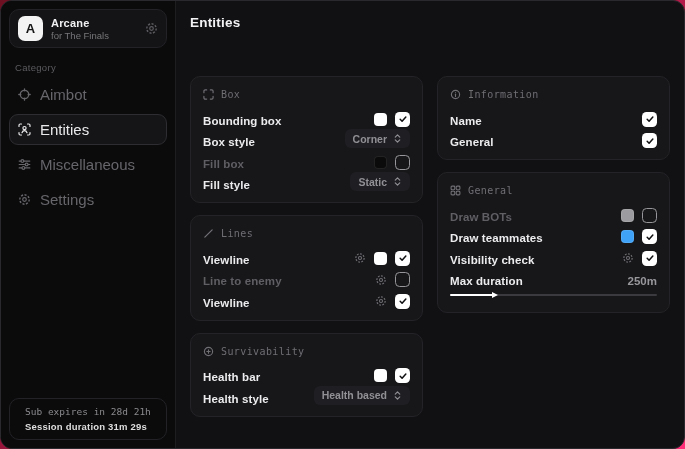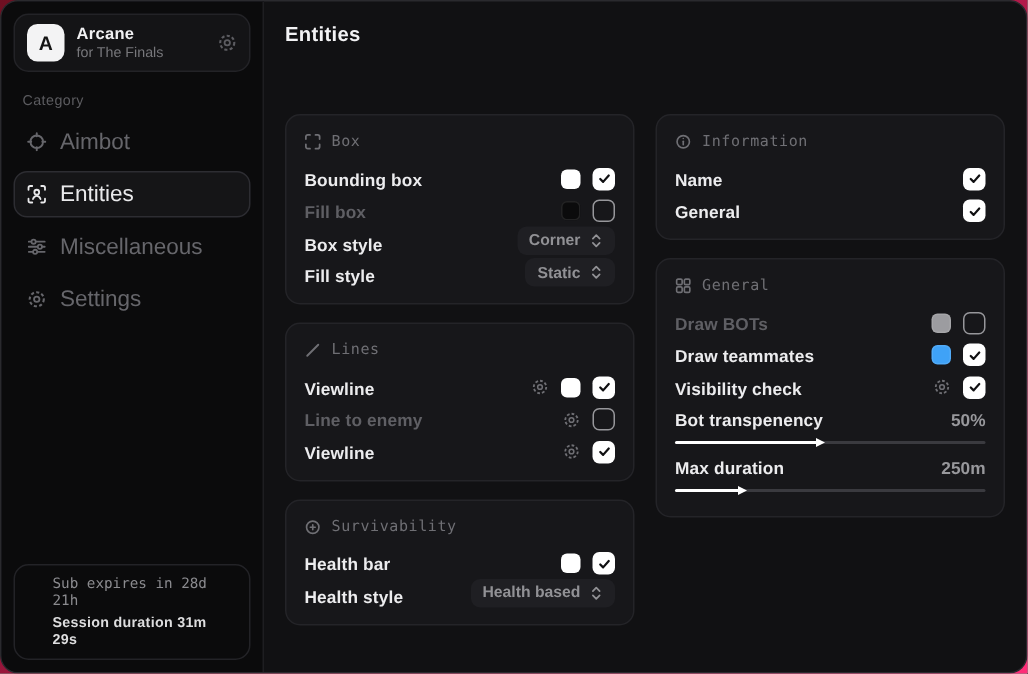--- a/index.html
+++ b/index.html
@@ -42,21 +42,21 @@
     padding:6px 8px; margin:2px 0; border-radius:9px;
     border:1px solid transparent;
     color:#66666b; font-size:15px; font-weight:500; cursor:default;
   }
   .nav-item.active {
     color:#e9e9eb; background:#151517; border-color:#2d2d32;
   }
   .nav-item .nicon { display:flex; width:13px; justify-content:center; }
   .spacer { flex:1; }
   .sub-box {
-    border:1px solid #232327; border-radius:10px; padding:7px 25px;
+    border:1px solid #232327; border-radius:10px; padding:7px 15px;
     display:flex; flex-direction:column; gap:4px;
   }
   .sub-line1 { font-family:"DejaVu Sans Mono", monospace; font-size:9.5px; color:#8b8b8f; }
   .sub-line2 { font-size:9.5px; font-weight:700; color:#dededf; letter-spacing:.2px; }
   
   .main { flex:1; padding:13px 14px; overflow:hidden; }
   .page-title { font-size:13.5px; font-weight:700; color:#f2f2f4; margin:1px 0 14px 0; letter-spacing:.2px; }
   .columns { display:flex; gap:14px; align-items:flex-start; }
   .col { flex:1; display:flex; flex-direction:column; gap:12px; min-width:0;margin-top:32px; }
   .card {
@@ -192,35 +192,35 @@
             <span class="controls">
               <span class="swatch" style="background:#ffffff"></span>
               <span class="checkbox checked">
                 <svg width="10" height="10" viewBox="0 0 12 12">
                     <path d="M2.6 6.4l2.3 2.3L9.4 3.6" stroke="#101012" stroke-width="1.8" fill="none" stroke-linecap="round" stroke-linejoin="round"></path>
                   </svg>
               </span>
             </span>
           </div>
           <div class="row">
-            <span class="lbl dim">Fill box</span>
-            <span class="controls">
-              <span class="swatch" style="background:#0b0b0c"></span>
-              <span class="checkbox unchecked"></span>
-            </span>
-          </div>
-          <div class="row">
             <span class="lbl">Box style</span>
             <span class="chip">
               <span>Corner</span>
               <span>
                 <svg width="9" height="11" viewBox="0 0 10 12" fill="none" stroke="currentColor" stroke-width="1.3" stroke-linecap="round" stroke-linejoin="round">
                     <path d="M2.5 4.4L5 1.9l2.5 2.5M2.5 7.6L5 10.1l2.5-2.5"></path>
                   </svg>
               </span>
+            </span>
+          </div>
+          <div class="row">
+            <span class="lbl dim">Fill box</span>
+            <span class="controls">
+              <span class="swatch" style="background:#0b0b0c"></span>
+              <span class="checkbox unchecked"></span>
             </span>
           </div>
           <div class="row">
             <span class="lbl">Fill style</span>
             <span class="chip">
               <span>Static</span>
               <span>
                 <svg width="9" height="11" viewBox="0 0 10 12" fill="none" stroke="currentColor" stroke-width="1.3" stroke-linecap="round" stroke-linejoin="round">
                     <path d="M2.5 4.4L5 1.9l2.5 2.5M2.5 7.6L5 10.1l2.5-2.5"></path>
                   </svg>
@@ -395,31 +395,20 @@
                   </svg>
               </span>
               <span class="checkbox checked">
                 <svg width="10" height="10" viewBox="0 0 12 12">
                     <path d="M2.6 6.4l2.3 2.3L9.4 3.6" stroke="#101012" stroke-width="1.8" fill="none" stroke-linecap="round" stroke-linejoin="round"></path>
                   </svg>
               </span>
             </span>
           </div>
 
-          <div class="slider-group">
-            <div class="row" style="min-height:18px;">
-              <span class="lbl">Bot transpenency</span>
-              <span class="val">50%</span>
-            </div>
-            <div class="track">
-              <div class="fill" style="width:46%">
-                <div class="thumb"></div>
-              </div>
-            </div>
-          </div>
 
           <div class="slider-group">
             <div class="row" style="min-height:18px;">
               <span class="lbl">Max duration</span>
               <span class="val">250m</span>
             </div>
             <div class="track">
               <div class="fill" style="width:21%">
                 <div class="thumb"></div>
               </div>

